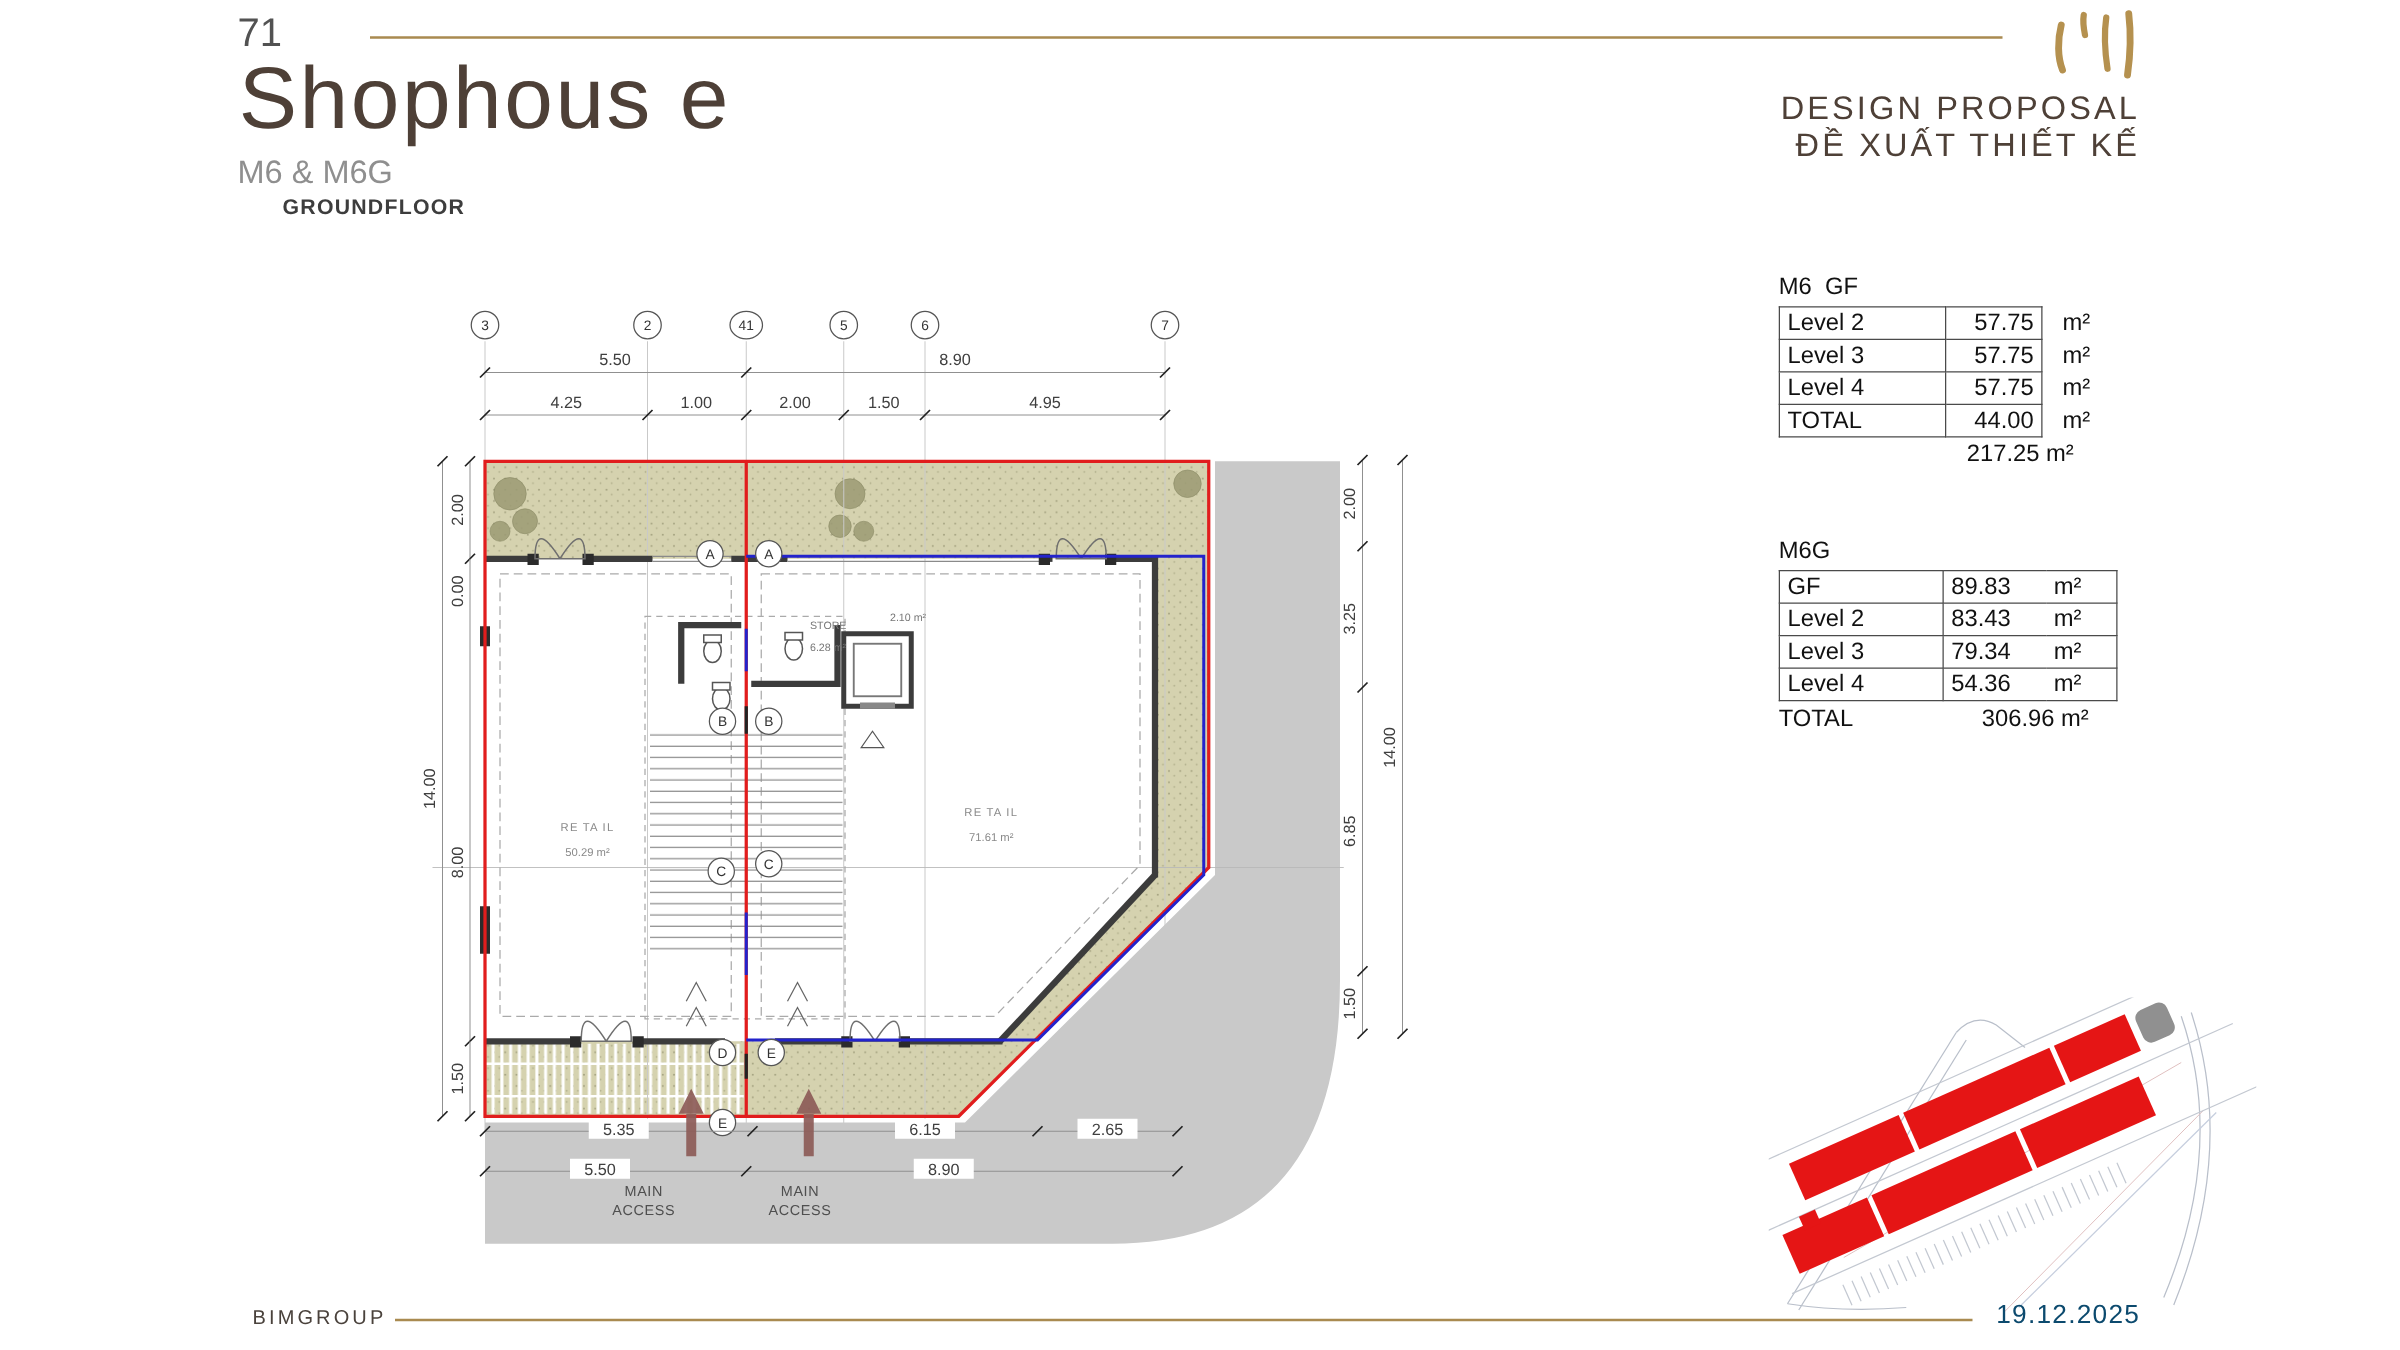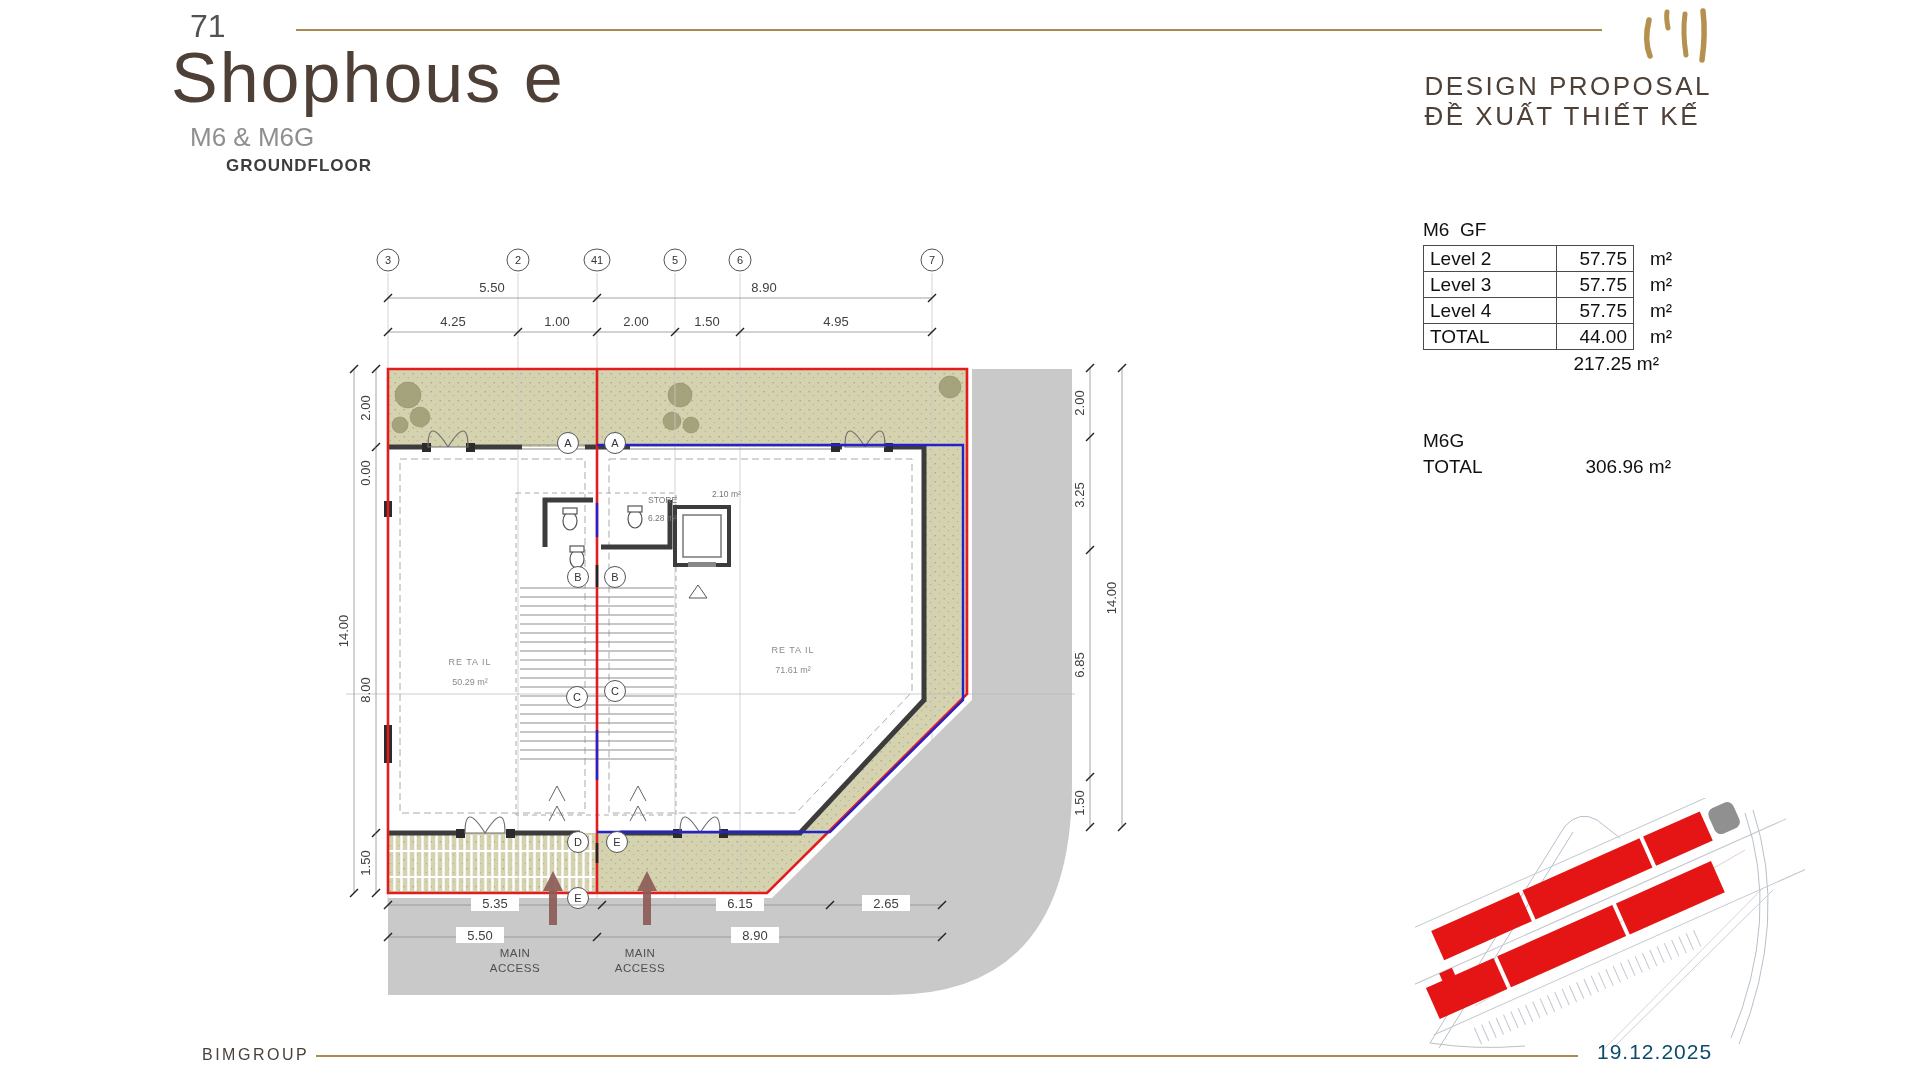--- a/index.html
+++ b/index.html
@@ -5,24 +5,24 @@
   html,body{margin:0;padding:0;}
   body{
     width:1920px;height:1080px;position:relative;background:#ffffff;
     font-family:"Liberation Sans",sans-serif;overflow:hidden;color:#3d3d3d;
   }
   .abs{position:absolute;}
 
   
   .page-number{left:190px;top:8px;font-size:32px;color:#525252;}
   .gold-line-top{left:296px;top:29px;width:1306px;height:2px;background:#a98a50;}
-  .page-title{left:171px;top:38px;font-size:70px;letter-spacing:2px;color:#4e4037;}
+  .page-title{left:191px;top:38px;font-size:70px;letter-spacing:2px;color:#4e4037;}
   .page-subtitle{left:190px;top:122px;font-size:26px;color:#8f8f8f;}
   .page-floor{left:190px;top:156px;font-size:17px;font-weight:600;letter-spacing:1px;color:#3d3d3d;margin-left:36px;}
-  .proposal{right:208px;top:72px;font-size:26px;letter-spacing:2.5px;color:#4e4037;line-height:1.15;}
+  .proposal{right:208px;top:72px;text-align:right;font-size:26px;letter-spacing:2.5px;color:#4e4037;line-height:1.15;}
 
   
   .tbl-wrap{font-size:19px;color:#111;}
   .tbl-title{margin-bottom:4px;white-space:pre;}
   table.area{border-collapse:collapse;}
   table.area td{font-size:19px;padding:1px 6px;height:23px;color:#111;margin-left:29px;}
   .m6t .c1,.m6t .c2{border:1px solid #4a4a4a;}
   .m6t .c1{width:120px;}
   .m6t .c2{width:64px;text-align:right;}
   .m6t .c3{border:none;padding-left:16px;}
@@ -99,20 +99,44 @@
       <td class="c2">44.00</td>
       <td class="c3">m²</td>
     </tr>
   </tbody>
     </table>
   <div class="grand-total">217.25 m²</div>
 </div>
 
 <div class="abs tbl-wrap" style="left:1423px;top:430px;">
   <div class="tbl-title">M6G</div>
+  <table class="area m6gt">
+    <tbody>
+        <tr>
+      <td class="c1">GF</td>
+      <td class="c2">89.83</td>
+      <td class="c3">m²</td>
+    </tr>
+    <tr>
+      <td class="c1">Level 2</td>
+      <td class="c2">83.43</td>
+      <td class="c3">m²</td>
+    </tr>
+    <tr>
+      <td class="c1">Level 3</td>
+      <td class="c2">79.34</td>
+      <td class="c3">m²</td>
+    </tr>
+    <tr>
+      <td class="c1">Level 4</td>
+      <td class="c2">54.36</td>
+      <td class="c3">m²</td>
+    </tr>
+  </tbody>
+    </table>
   <div class="total-row">
     <span>TOTAL</span>
     <span>306.96 m²</span>
   </div>
 </div>
 
 <svg class="abs" style="left:330px;top:245px;" width="860" height="785" viewBox="0 0 860 785">
   <defs>
     <pattern id="speckle" width="9" height="9" patternUnits="userSpaceOnUse">
       <rect width="9" height="9" fill="#d5d2af"></rect>

